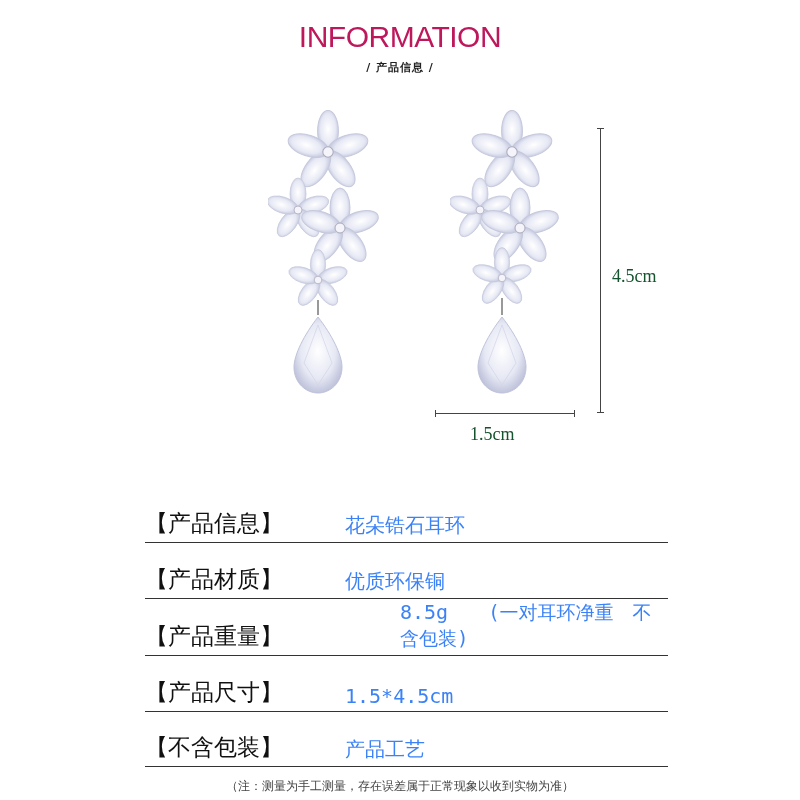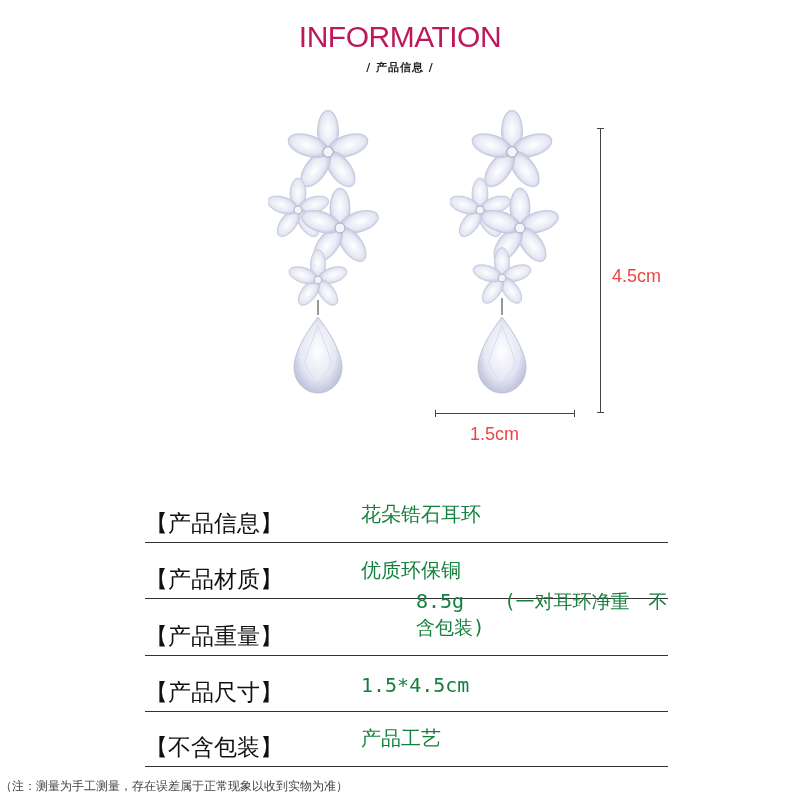--- a/index.html
+++ b/index.html
@@ -6,27 +6,27 @@
   body{width:800px;height:800px;position:relative;overflow:hidden;font-family:"DejaVu Sans","Liberation Sans",sans-serif;color:#111;}
   .title{position:absolute;left:0;width:800px;top:20px;text-align:center;font-family:"Liberation Sans",sans-serif;font-size:30px;font-weight:300;color:#be185d;letter-spacing:-0.5px;}
   .subtitle{position:absolute;left:0;width:800px;top:60px;text-align:center;font-size:11px;font-weight:bold;color:#222;letter-spacing:1px;}
   .earring{position:absolute;}
   .dim-v{position:absolute;left:600px;top:128px;width:1px;height:285px;background:#444;}
   .dim-v:before,.dim-v:after{content:"";position:absolute;left:-3px;width:7px;height:1px;background:#444;}
   .dim-v:before{top:0}.dim-v:after{bottom:0}
   .dim-h{position:absolute;left:435px;top:413px;width:140px;height:1px;background:#444;}
   .dim-h:before,.dim-h:after{content:"";position:absolute;top:-3px;width:1px;height:7px;background:#444;}
   .dim-h:before{left:0}.dim-h:after{right:0}
-  .dim-label{position:absolute;font-family:Liberation Sans, sans-serif;font-size:18px;color:#ef4444;}
+  .dim-label{position:absolute;font-family:Liberation Serif, serif;font-size:18px;color:#14532d;}
   .row{position:absolute;left:145px;width:523px;border-bottom:1.5px solid #333;height:42px;}
   .row .label{position:absolute;left:0;bottom:3px;font-size:23px;color:#111;}
-  .row .value{position:absolute;bottom:14px;font-size:20px;color:#15803d;margin-left:16px;}
+  .row .value{position:absolute;bottom:3px;font-size:20px;color:#3b82f6;}
   .row .value.mono{font-family:"DejaVu Sans Mono","Liberation Mono",monospace;}
   .row .note{font-size:19px;padding-left:40px;}
-  .footnote{position:absolute;left:0;width:800px;top:778px;font-size:12px;color:#444;}
+  .footnote{position:absolute;left:0;width:800px;top:778px;text-align:center;font-size:12px;color:#444;}
 </style>
 </head>
 <body>
 
 <div class="title">INFORMATION</div>
 <div class="subtitle">/ 产品信息 /</div>
 
 <svg class="earring" style="left:268px;top:110px" width="160" height="300" viewBox="0 0 160 300">
   <defs>
     <radialGradient id="gem" cx="50%" cy="45%" r="60%">

